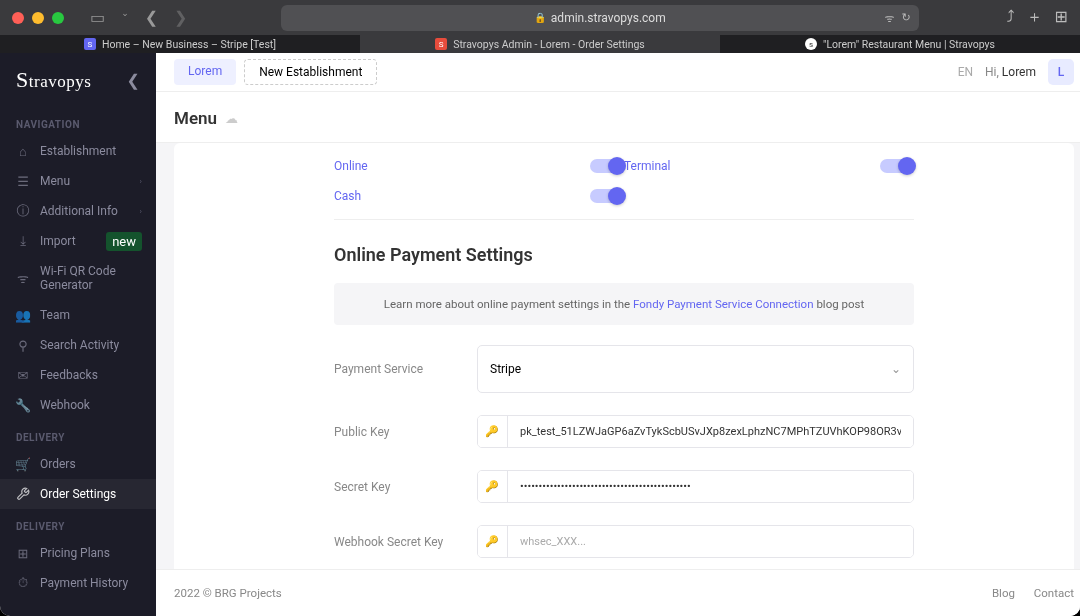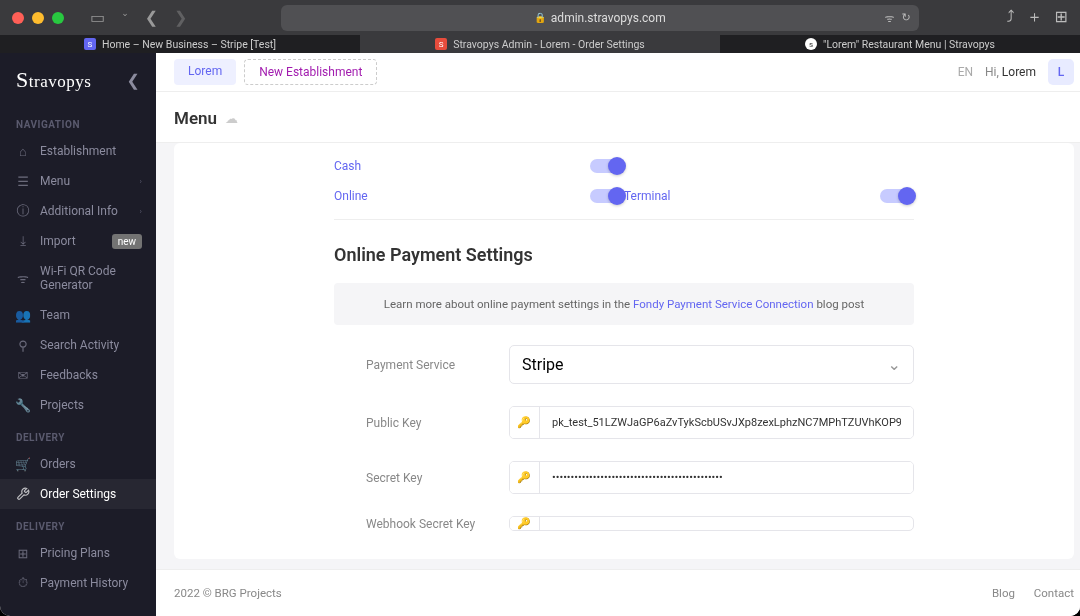--- a/index.html
+++ b/index.html
@@ -36,28 +36,28 @@
     .sidebar { width: 156px; background: #1c1c28; color: #8b8b9e; display: flex; flex-direction: column; flex-shrink: 0; }
     .sidebar-header { padding: 14px 16px; display: flex; align-items: center; justify-content: space-between; }
     .logo { color: #fff; font-size: 17px; font-family: Georgia, serif; letter-spacing: 0.5px; }
     .logo::first-letter { font-size: 22px; }
     .collapse-btn { color: #8b8b9e; cursor: pointer; }
     .nav-section-title { font-size: 10px; color: #5a5a6e; padding: 12px 16px 6px; letter-spacing: 0.5px; font-weight: bold; }
     .nav-item { display: flex; align-items: center; padding: 8px 16px; font-size: 12px; color: #8b8b9e; cursor: pointer; gap: 10px; position: relative; }
     .nav-item.active { color: #fff; background: rgba(255,255,255,0.05); }
     .nav-icon { width: 14px; height: 14px; display: inline-flex; align-items: center; justify-content: center; font-size: 13px; opacity: 0.7; flex-shrink: 0; }
     .nav-chevron { position: absolute; right: 14px; font-size: 8px; color: #5a5a6e; }
-    .nav-badge { position: absolute; right: 14px; background: #737373; color: #fff; font-size: 10px; padding: 2px 6px; border-radius: 3px; }
+    .nav-badge { position: absolute; right: 14px; background: #14532d; color: #fff; font-size: 13px; padding: 2px 6px; border-radius: 3px; }
     .active .nav-icon svg { stroke: #fff; }
     
     
     .main { flex: 1; display: flex; flex-direction: column; background: #f5f5f7; }
     .topbar { background: #fff; height: 39px; display: flex; align-items: center; justify-content: space-between; padding: 0 18px; border-bottom: 1px solid #eee; }
     .tabs { display: flex; gap: 8px; }
-    .tab { padding: 5px 14px; font-size: 12px; border-radius: 4px; cursor: pointer; color: #a21caf; }
+    .tab { padding: 5px 14px; font-size: 12px; border-radius: 4px; cursor: pointer; color: #000000; }
     .tab.active { background: #eef0ff; color: #6366f1; }
     .tab.dashed { border: 1px dashed #ccc; }
     .topbar-right { display: flex; align-items: center; gap: 12px; font-size: 12px; }
     .lang { color: #aaa; cursor: pointer; }
     .greeting { color: #888; }
     .username-top { color: #333; }
     .avatar { width: 26px; height: 26px; border-radius: 5px; background: #e8ebff; color: #6366f1; display: flex; align-items: center; justify-content: center; font-size: 12px; font-weight: 500; }
     
     .page-header { background: #fff; padding: 16px 18px 14px; display: flex; align-items: center; gap: 8px; border-bottom: 1px solid #eee; }
     .page-title { font-size: 17px; font-weight: 600; color: #333; }
@@ -70,24 +70,24 @@
     .toggle-group { width: 290px; display: flex; align-items: center; justify-content: space-between; }
     .toggle-label { font-size: 12px; color: #6366f1; }
     .toggle { width: 34px; height: 14px; background: #c7cbff; border-radius: 10px; position: relative; cursor: pointer; }
     .toggle-knob { width: 18px; height: 18px; background: #6366f1; border-radius: 50%; position: absolute; right: -2px; top: -2px; box-shadow: 0 1px 3px rgba(0,0,0,0.2); }
     
     .divider { border-top: 1px solid #eee; margin: 8px 0 24px; }
     .section-title { font-size: 18px; font-weight: 600; color: #333; margin-bottom: 18px; }
     .info-box { background: #f5f5f7; padding: 14px 18px; font-size: 11.5px; color: #666; border-radius: 4px; margin-bottom: 20px; display: flex; justify-content: center; }
     .info-box a { color: #6366f1; text-decoration: none; }
     
-    .form-row { display: flex; align-items: center; margin-bottom: 22px; margin-left: 32px; }
+    .form-row { display: flex; align-items: center; margin-bottom: 22px; }
     .form-label { width: 143px; font-size: 12px; color: #888; }
     .form-control { flex: 1; }
-    .select { border: 1px solid #e5e5ea; border-radius: 5px; padding: 9px 12px; font-size: 16px; background: #fff; position: relative; cursor: pointer; }
+    .select { border: 1px solid #e5e5ea; border-radius: 5px; padding: 16px 12px; font-size: 12px; background: #fff; position: relative; cursor: pointer; }
     .select::after { content: '⌄'; position: absolute; right: 12px; color: #999; }
     .input-group { display: flex; border: 1px solid #e5e5ea; border-radius: 5px; overflow: hidden; }
     .input-icon { width: 30px; background: #fff; border-right: 1px solid #e5e5ea; display: flex; align-items: center; justify-content: center; color: #aaa; font-size: 11px; }
     .input { flex: 1; border: none; padding: 9px 12px; font-size: 11px; color: #333; outline: none; font-family: inherit; }
     .input::placeholder { color: #aaa; }
     
     .footer { background: #fff; padding: 16px 18px; display: flex; justify-content: space-between; font-size: 11.5px; color: #888; border-top: 1px solid #eee; }
     .footer a { color: #888; text-decoration: none; margin-left: 16px; }
     
     
@@ -177,21 +177,21 @@
     <div class="nav-item">
       <span class="nav-icon">⚲</span>
       <span>Search Activity</span>
     </div>
     <div class="nav-item">
       <span class="nav-icon">✉</span>
       <span>Feedbacks</span>
     </div>
     <div class="nav-item">
       <span class="nav-icon">🔧</span>
-      <span>Projects</span>
+      <span>Webhook</span>
     </div>
 
     <div class="nav-section-title">DELIVERY</div>
     <div class="nav-item">
       <span class="nav-icon">🛒</span>
       <span>Orders</span>
     </div>
     <div class="nav-item active">
       <span class="nav-icon">
           <svg width="14" height="14" viewBox="0 0 24 24" fill="none" stroke="#fff" stroke-width="2">
@@ -230,35 +230,35 @@
 
     <div class="page-header">
       <span class="page-title">Menu</span>
       <span class="cloud-ico">☁</span>
     </div>
 
     <div class="content-wrapper" style="position:relative;">
       <div class="card">
         <div class="toggle-row">
           <div class="toggle-group">
-            <span class="toggle-label">Cash</span>
-            <div class="toggle">
-                <div class="toggle-knob"></div>
-              </div>
-          </div>
-        </div>
-        <div class="toggle-row">
-          <div class="toggle-group">
             <span class="toggle-label">Online</span>
             <div class="toggle">
                 <div class="toggle-knob"></div>
               </div>
           </div>
           <div class="toggle-group">
             <span class="toggle-label">Terminal</span>
+            <div class="toggle">
+                <div class="toggle-knob"></div>
+              </div>
+          </div>
+        </div>
+        <div class="toggle-row">
+          <div class="toggle-group">
+            <span class="toggle-label">Cash</span>
             <div class="toggle">
                 <div class="toggle-knob"></div>
               </div>
           </div>
         </div>
 
         <div class="divider"></div>
 
         <div class="section-title">Online Payment Settings</div>
 
@@ -297,20 +297,21 @@
               <input class="input" type="text" value="••••••••••••••••••••••••••••••••••••••••••••••" style="">
             </div>
           </div>
         </div>
 
         <div class="form-row" style="margin-bottom:8px;">
           <div class="form-label">Webhook Secret Key</div>
           <div class="form-control">
             <div class="input-group">
               <div class="input-icon">🔑</div>
+              <input class="input" placeholder="whsec_XXX..." style="">
             </div>
           </div>
         </div>
       </div>
 
     </div>
 
     <div class="footer">
       <span>2022 © BRG Projects</span>
       <div>

